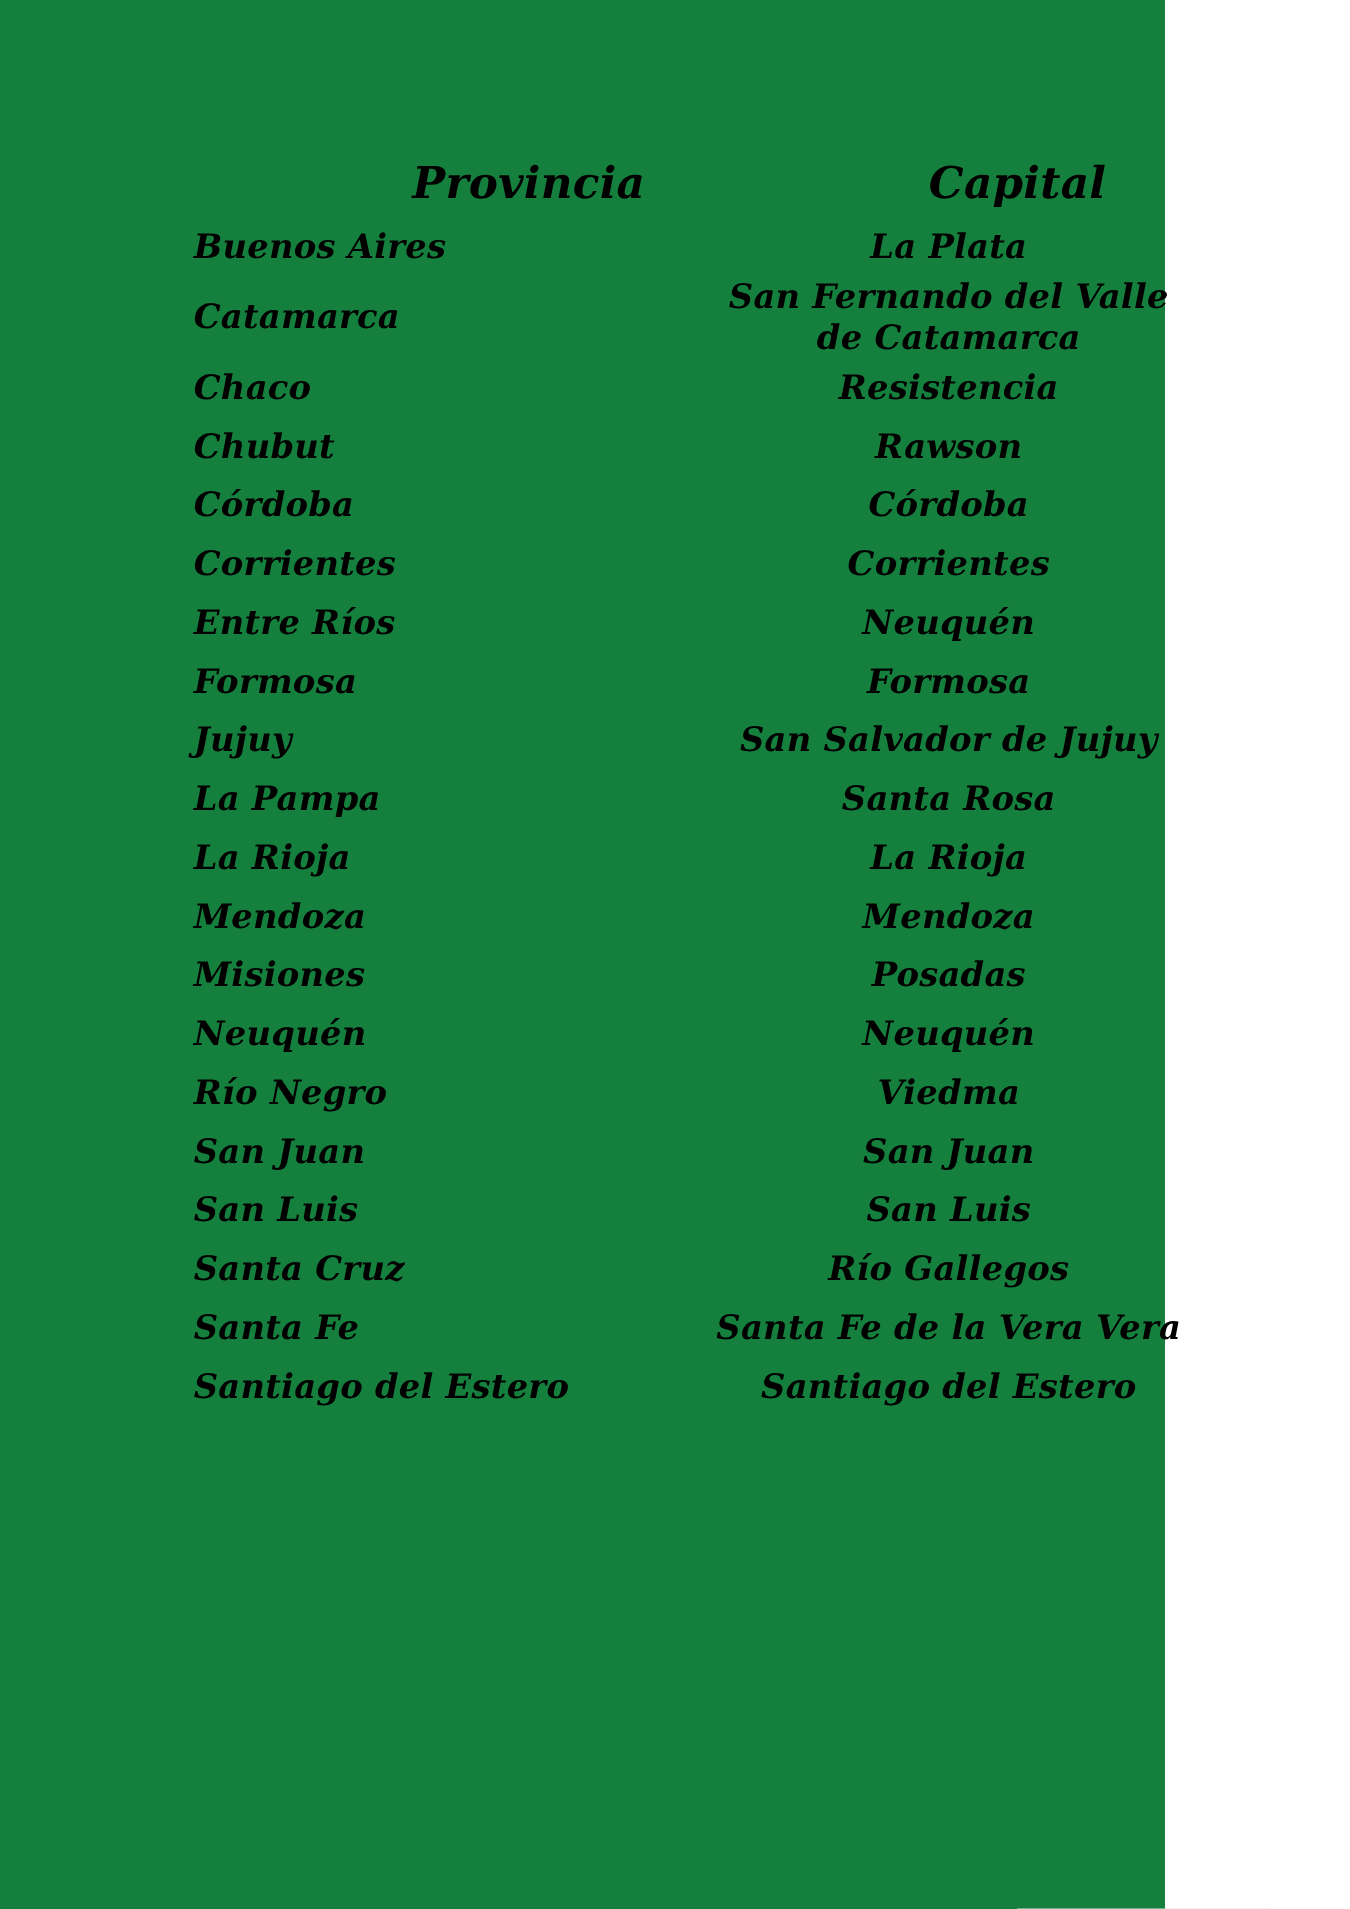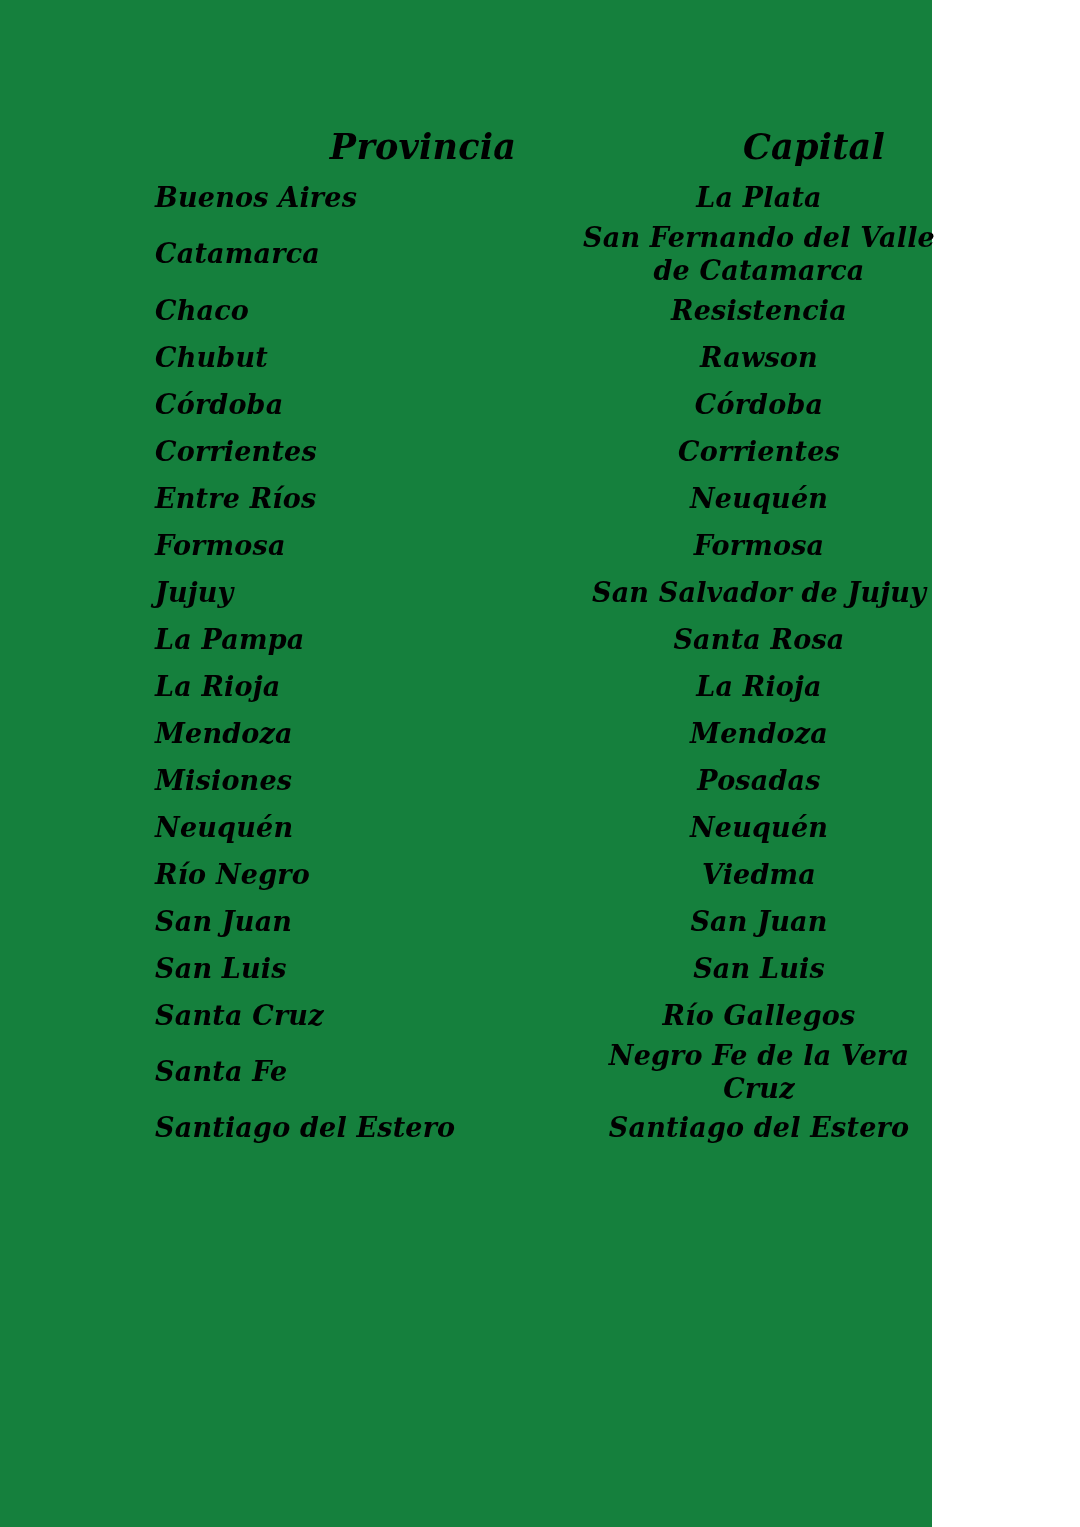--- a/index.html
+++ b/index.html
@@ -154,21 +154,21 @@
         <tr>
           <td class="cell-prov">San Luis</td>
           <td class="cell-cap">San Luis</td>
         </tr>
         <tr>
           <td class="cell-prov">Santa Cruz</td>
           <td class="cell-cap">Río Gallegos</td>
         </tr>
         <tr>
           <td class="cell-prov">Santa Fe</td>
-          <td class="cell-cap">Negro Fe de la Vera Cruz</td>
+          <td class="cell-cap">Santa Fe de la Vera Vera</td>
         </tr>
         <tr>
           <td class="cell-prov">Santiago del Estero</td>
           <td class="cell-cap">Santiago del Estero</td>
         </tr>
       </tbody>
     </table>
   </div>
 </div>
 

